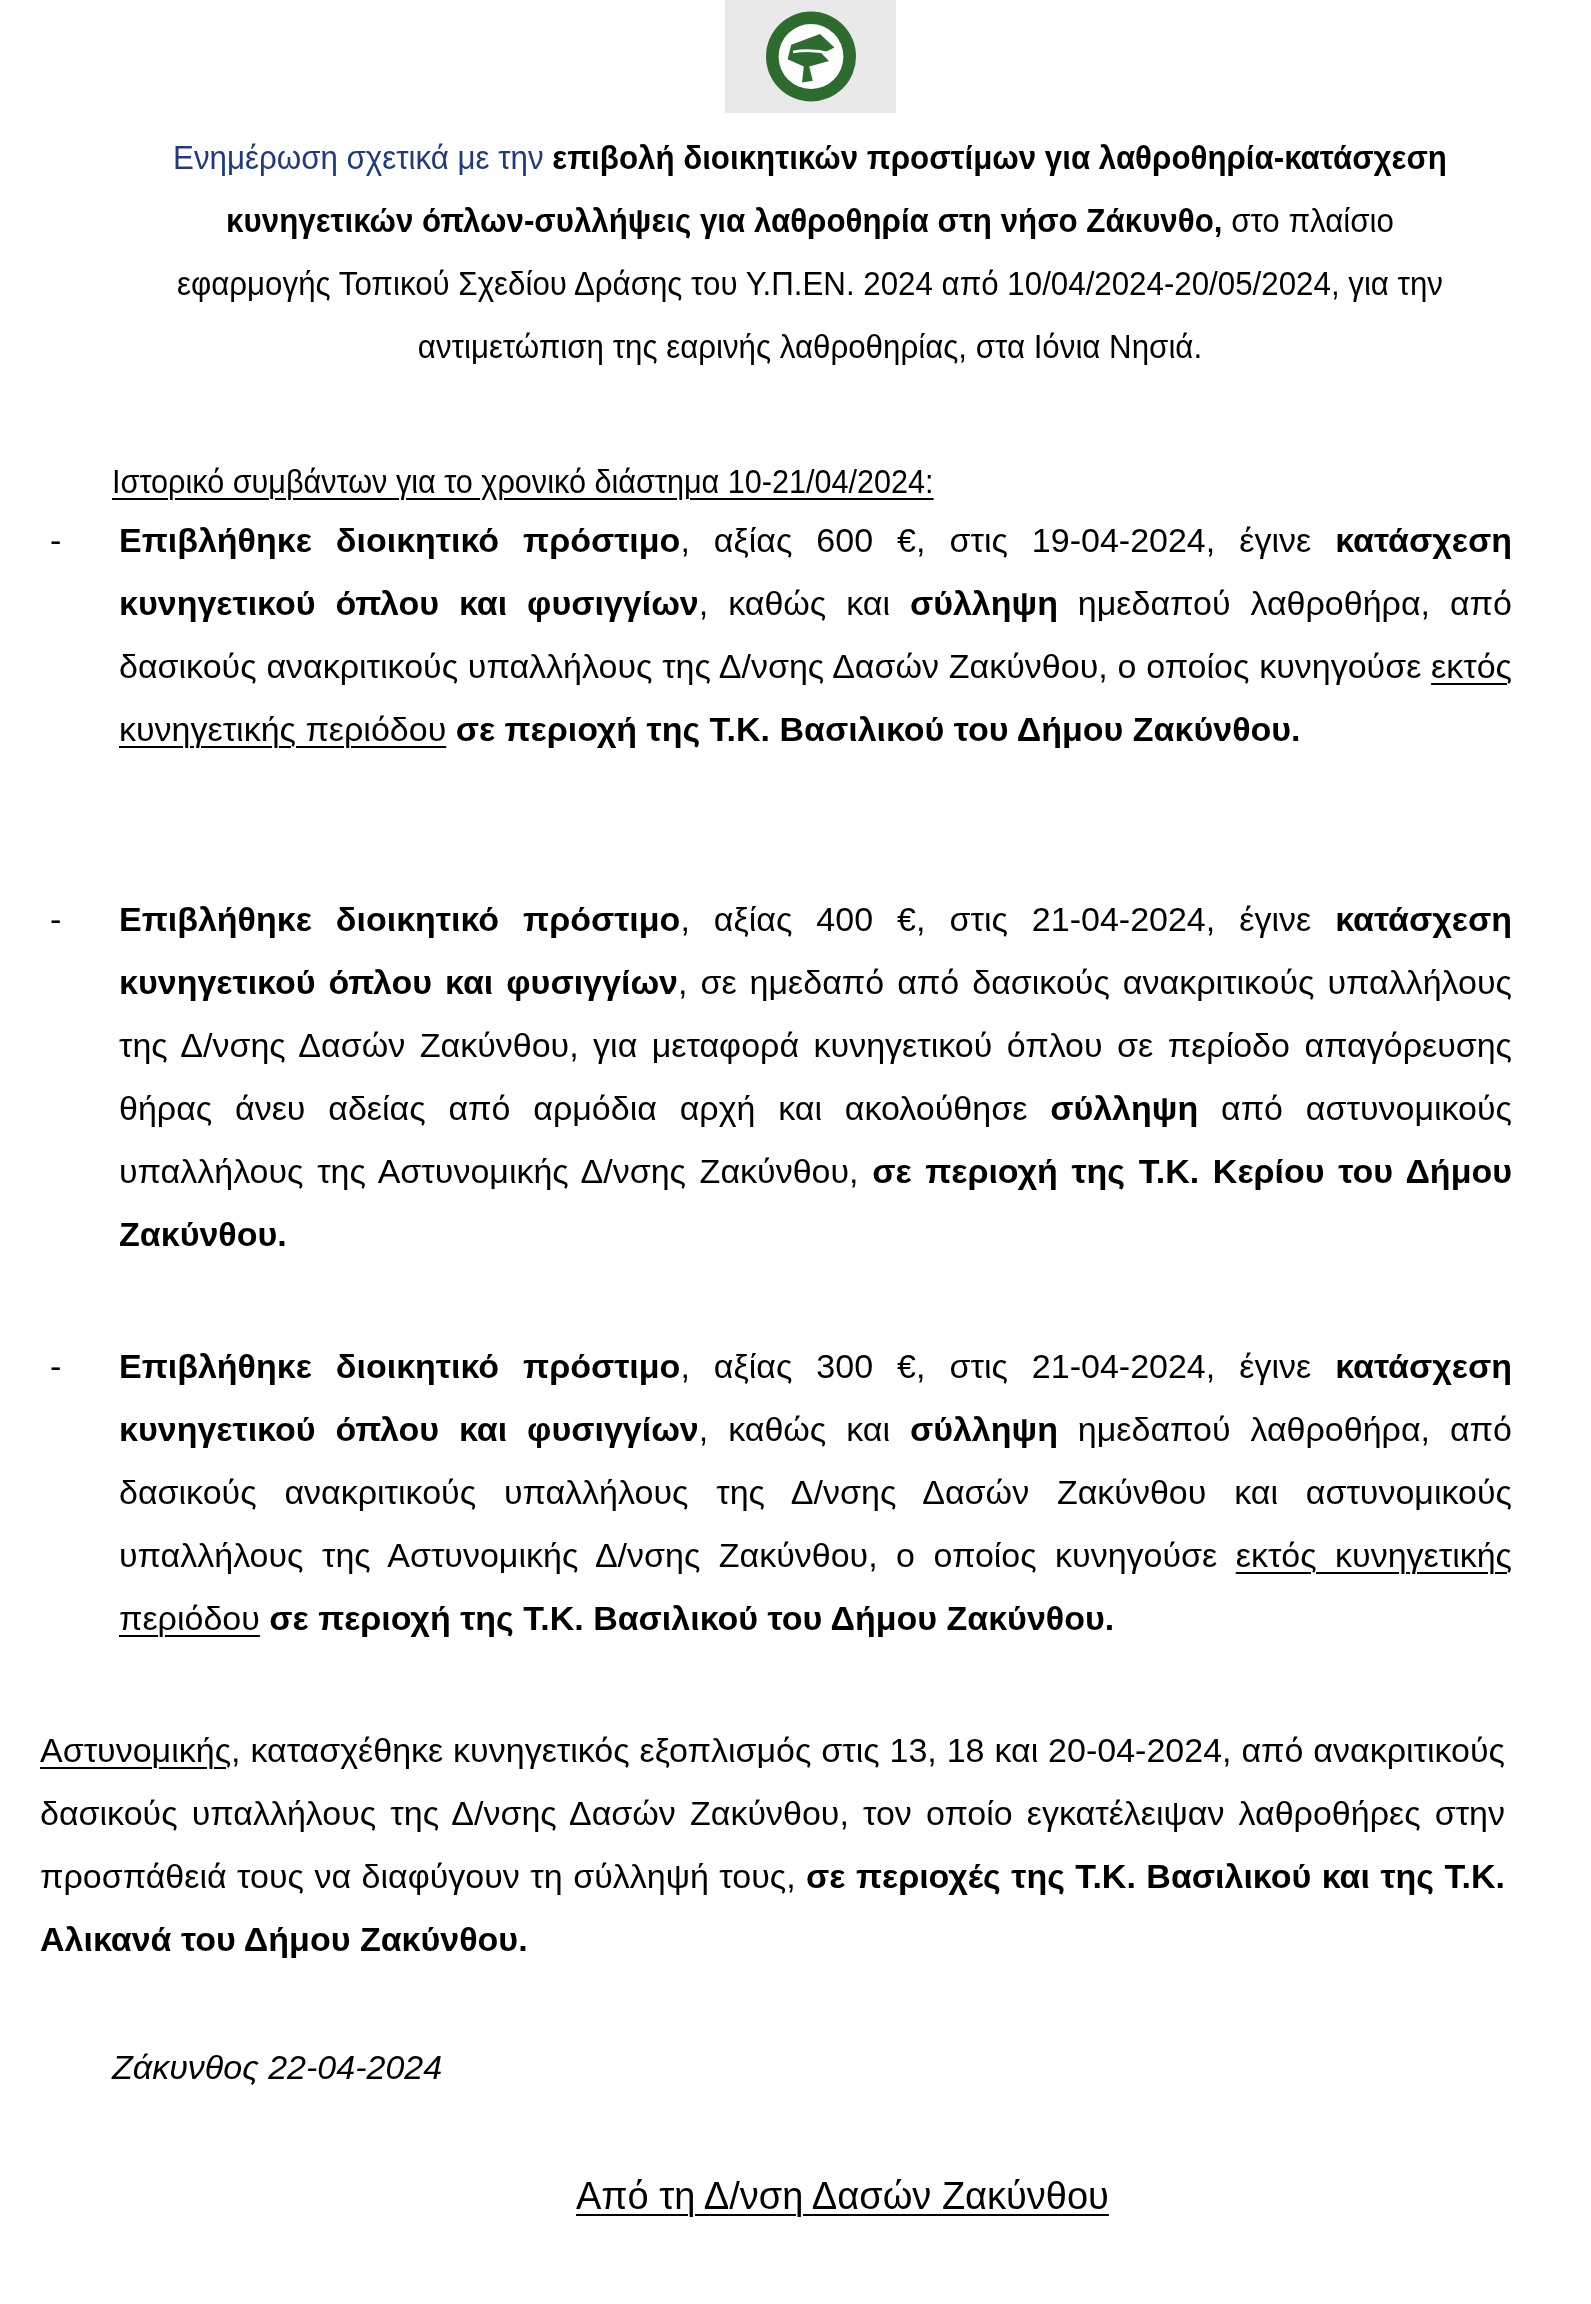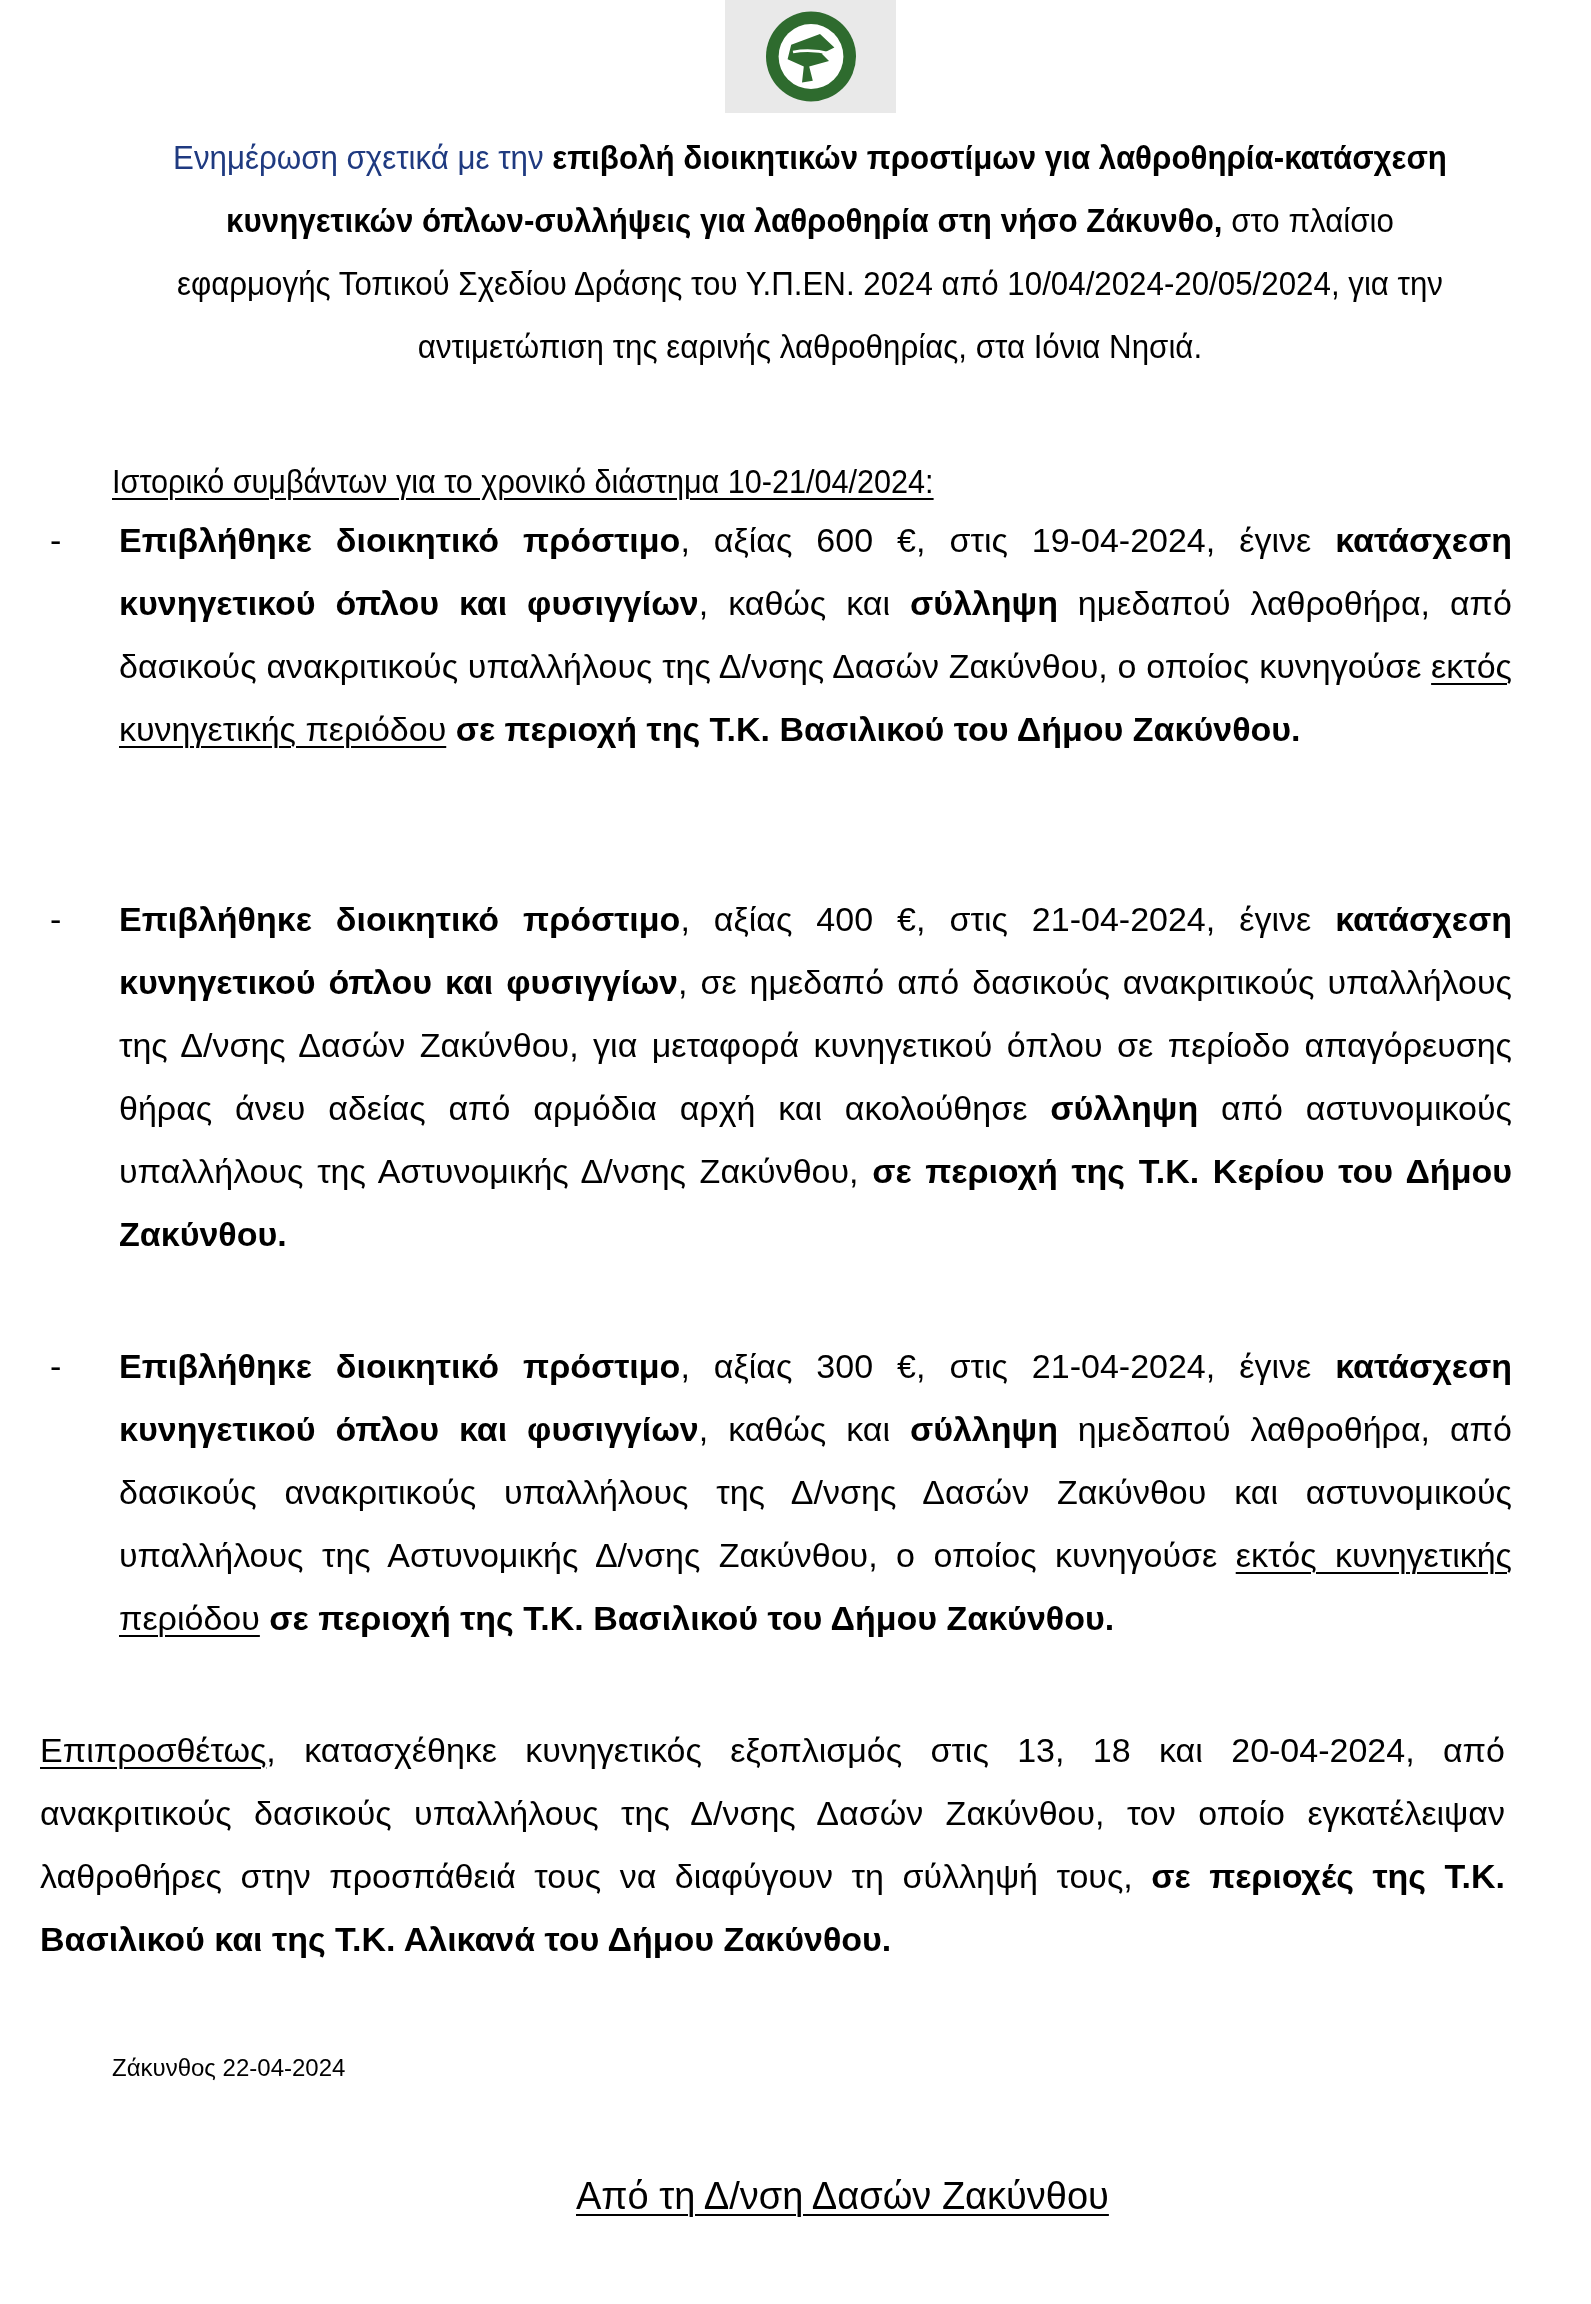--- a/index.html
+++ b/index.html
@@ -10,21 +10,21 @@
   .heading { position:absolute; left:108px; width:1404px; top:126px; text-align:center;
              font-size:34px; line-height:63px; transform:scaleX(0.92); transform-origin:center top; }
   .blue { color:#1f3a80; }
   .b { font-weight:bold; }
   .u { text-decoration:underline; text-underline-offset:5.4px; text-decoration-thickness:1.8px; }
   .history { position:absolute; left:112px; top:450px; font-size:34px; line-height:63px; transform:scaleX(0.9); transform-origin:left top; }
   .bullet { position:absolute; left:50px; width:1455px; }
   .bullet .dash { position:absolute; left:0; top:0; font-size:34px; line-height:63px; }
   .bullet .text { margin-left:69px; font-size:34px; line-height:63px; text-align:justify; width:1393px; }
   .para { position:absolute; left:40px; width:1465px; font-size:34px; line-height:63px; text-align:justify; }
-  .date { position:absolute; left:112px; top:2036px; font-size:24px; line-height:63px; }
+  .date { position:absolute; left:112px; top:2036px; font-size:34px; line-height:63px;font-style:italic; }
   .sign { position:absolute; left:576px; top:2165px; font-size:38px; line-height:63px; }
 </style>
 </head>
 <body>
 
 <div class="logo-box">
   <svg width="108" height="99" viewBox="0 0 120 110">
     <circle cx="60" cy="55" r="50" fill="#2e6b2e"></circle>
     <circle cx="60" cy="55" r="36" fill="#ffffff"></circle>
     <path d="M38 42 L70 30 L86 45 L72 52 L80 60 L58 66 L62 82 L50 84 L52 66 L34 58 Z" fill="#2e6b2e"></path>
@@ -53,18 +53,18 @@
 </div>
 
 <div class="bullet" style="top:1335px;">
   <span class="dash">-</span>
   <div class="text">
     <span class="b">Επιβλήθηκε διοικητικό πρόστιμο</span><span>, αξίας 300 €, στις 21-04-2024, έγινε </span><span class="b">κατάσχεση κυνηγετικού όπλου και φυσιγγίων</span><span>, καθώς και </span><span class="b">σύλληψη</span><span> ημεδαπού λαθροθήρα, από δασικούς ανακριτικούς υπαλλήλους της Δ/νσης Δασών Ζακύνθου και αστυνομικούς υπαλλήλους της Αστυνομικής Δ/νσης Ζακύνθου, ο οποίος κυνηγούσε </span><span class="u">εκτός κυνηγετικής περιόδου</span><span> </span><span class="b">σε περιοχή της Τ.Κ. Βασιλικού του Δήμου Ζακύνθου.</span>
   </div>
 </div>
 
 <div class="para" style="top:1719px;">
-  <span class="u">Επιπροσθέτως</span><span>, κατασχέθηκε κυνηγετικός εξοπλισμός στις 13, 18 και 20-04-2024, από ανακριτικούς δασικούς υπαλλήλους της Δ/νσης Δασών Ζακύνθου, τον οποίο εγκατέλειψαν λαθροθήρες στην προσπάθειά τους να διαφύγουν τη σύλληψή τους, </span><span class="b">σε περιοχές της Τ.Κ. Βασιλικού και της Τ.Κ. Αλικανά του Δήμου Ζακύνθου.</span>
+  <span class="u">Αστυνομικής</span><span>, κατασχέθηκε κυνηγετικός εξοπλισμός στις 13, 18 και 20-04-2024, από ανακριτικούς δασικούς υπαλλήλους της Δ/νσης Δασών Ζακύνθου, τον οποίο εγκατέλειψαν λαθροθήρες στην προσπάθειά τους να διαφύγουν τη σύλληψή τους, </span><span class="b">σε περιοχές της Τ.Κ. Βασιλικού και της Τ.Κ. Αλικανά του Δήμου Ζακύνθου.</span>
 </div>
 
 <div class="date">Ζάκυνθος 22-04-2024</div>
 <div class="sign u">Από τη Δ/νση Δασών Ζακύνθου</div>
 
 
 </body></html>

